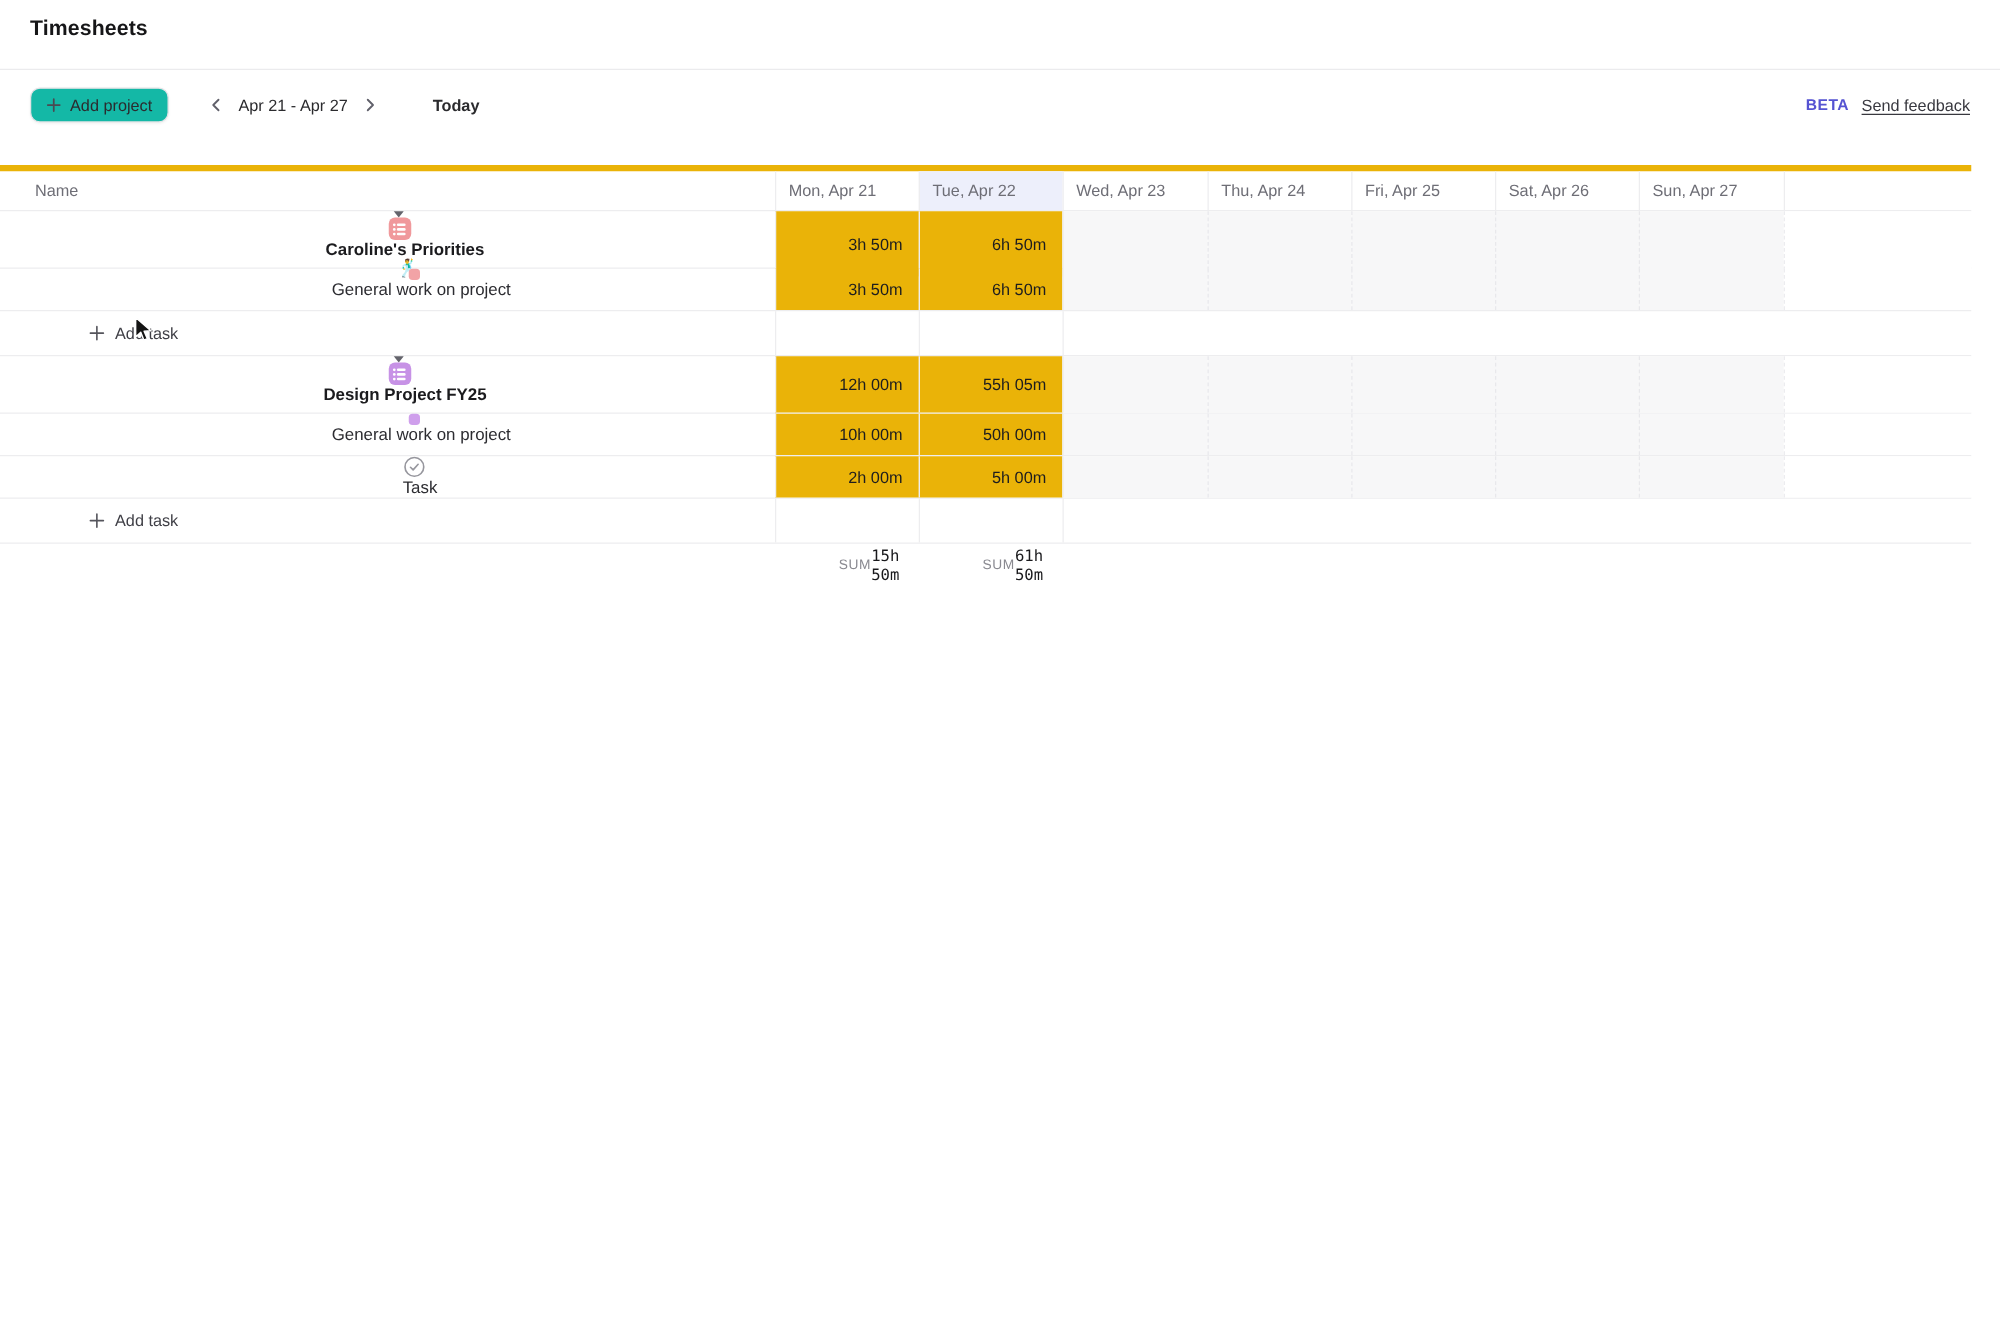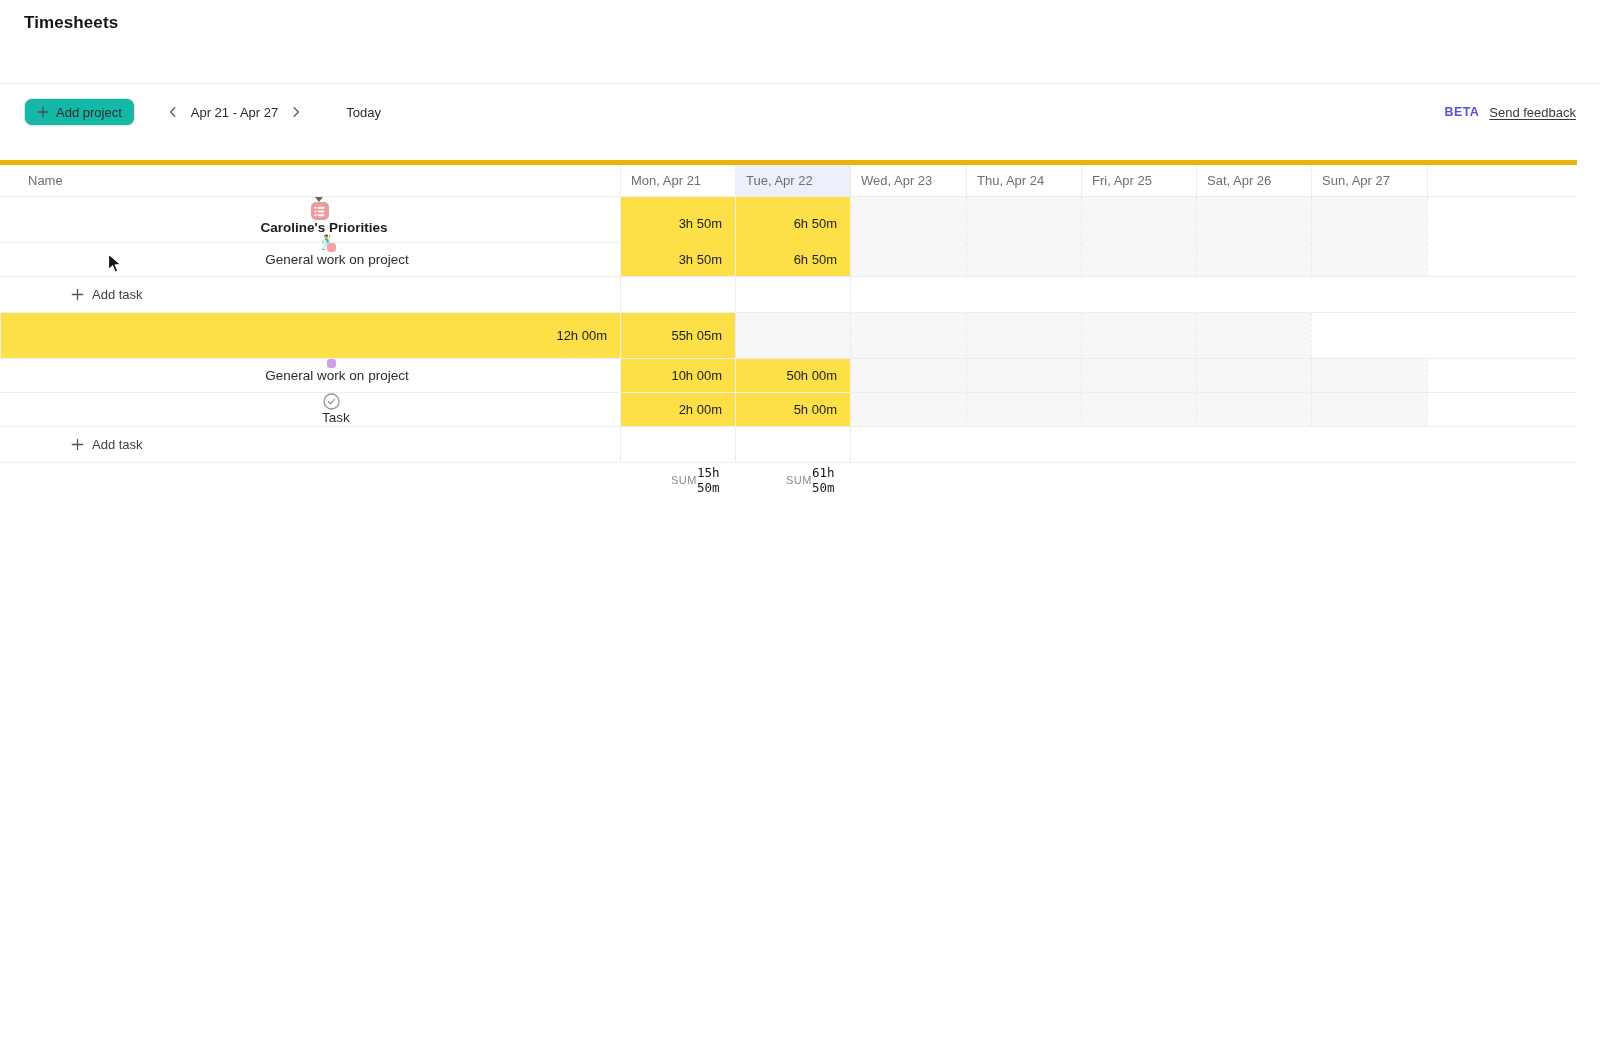--- a/index.html
+++ b/index.html
@@ -4,51 +4,51 @@
 <style>
   * { box-sizing: border-box; }
   html,body { margin:0; padding:0; }
   body {
     width:1600px; height:1055px; background:#ffffff;
     font-family:"Liberation Sans", sans-serif; color:#1d1d1f;
     position:relative; overflow:hidden;
   }
 
   
-  .app-header { height:84px; border-bottom:1px solid #ebebed; padding:13px 24px 0; }
+  .app-header { height:56px; border-bottom:1px solid #ebebed; padding:13px 24px 0; }
   .app-header h1 { margin:0; font-size:17px; font-weight:700; color:#161618; letter-spacing:.1px; }
 
   
   .toolbar { height:56px; display:flex; align-items:center; justify-content:space-between; padding:0 24px; }
   .toolbar-left { display:flex; align-items:center; }
   .btn-add-project {
     display:inline-flex; align-items:center; gap:7px; height:28px; padding:0 12px;
     background:#14b8a6; border:1px solid #e3e3e6; border-radius:8px;
     box-shadow:0 1px 2px rgba(0,0,0,.05); font-size:13px; color:#2b2b2e; cursor:default;
   }
   .date-nav { display:flex; align-items:center; margin-left:26px; }
   .nav-chevron { width:24px; height:24px; display:flex; align-items:center; justify-content:center; border-radius:6px; }
   .date-range { font-size:13px; color:#2b2b2e; margin:0 6px; }
-  .btn-today { margin-left:38px; font-size:13px; color:#2b2b2e; }
+  .btn-today { margin-left:38px; font-size:13px; color:#2b2b2e;font-weight:bold; }
   .toolbar-right { display:flex; align-items:center; gap:10px; }
   .beta-badge { font-size:12.5px; font-weight:700; letter-spacing:.4px; color:#5553d2; }
   .send-feedback { font-size:13px; color:#38383f; text-decoration:underline; text-underline-offset:2px; }
 
   
   .sheet { width:1577px; }
   .grid-row { display:grid; grid-template-columns:620px 115px 115px 116px 115px 115px 115px 116px 150px; border-bottom:1px solid #ededef; }
   .header-row { border-top:5px solid #eab308; height:37px;margin-top:20px; }
   .header-row .hcell { display:flex; align-items:center; padding-left:10px; font-size:13px; color:#6e6e76; border-left:1px solid #ededef; }
   .header-row .hcell.first { border-left:none; padding-left:28px; }
   .header-row .hcell.hl { background:#edeffb; }
 
   .project-row { height:46px; }
   .task-row { height:34px; }
   .add-row { height:36px; }
-  .vcell { display:flex; align-items:center; justify-content:flex-end; padding-right:13px; font-size:13px; color:#1d1d1f; border-left:1px solid #ededef; background:#fde047; }
+  .vcell { display:flex; align-items:center; justify-content:flex-end; padding-right:13px; font-size:13px; color:#1d1d1f; border-left:1px solid #ededef; background:#eab308; }
   .gcell { background:#f7f7f8; border-left:1px dashed #e8e8eb; }
   .gcell.gfirst { border-left:1px solid #ededef; }
   .tcell { background:#fff; border-left:1px dashed #ececef; }
   .acell { border-left:1px solid #ededef; }
   .nocell { border-left:none; }
 
   .name-cell { display:flex; align-items:center;flex-direction:column; }
   .project-name-cell { padding-left:28px; }
   .caret { width:0; height:0; border-left:4.5px solid transparent; border-right:4.5px solid transparent; border-top:5.5px solid #63636b; margin-right:11px; }
   .proj-icon { width:18px; height:18px; border-radius:5px; display:flex; align-items:center; justify-content:center; margin-right:9px; flex:0 0 auto; }
@@ -177,20 +177,34 @@
     <div class="acell"></div>
     <div class="acell"></div>
     <div class="nocell"></div>
     <div class="nocell"></div>
     <div class="nocell"></div>
     <div class="nocell"></div>
     <div class="nocell"></div>
   </div>
 
   <div class="grid-row project-row">
+    <div class="name-cell project-name-cell">
+      <span class="caret"></span>
+      <span class="proj-icon" style="background-color: rgb(199, 146, 230);">
+        <svg width="11" height="11" viewBox="0 0 11 11" fill="#ffffff">
+            <circle cx="1.4" cy="1.8" r="1.1"></circle>
+            <rect x="3.5" y="0.75" width="7" height="2.1" rx="1.05"></rect>
+            <circle cx="1.4" cy="5.5" r="1.1"></circle>
+            <rect x="3.5" y="4.45" width="7" height="2.1" rx="1.05"></rect>
+            <circle cx="1.4" cy="9.2" r="1.1"></circle>
+            <rect x="3.5" y="8.15" width="7" height="2.1" rx="1.05"></rect>
+          </svg>
+      </span>
+      <span class="proj-title">Design Project FY25</span>
+    </div>
     <div class="vcell">12h 00m</div>
     <div class="vcell">55h 05m</div>
     <div class="gcell gfirst"></div>
     <div class="gcell"></div>
     <div class="gcell"></div>
     <div class="gcell"></div>
     <div class="gcell"></div>
     <div class="tcell"></div>
   </div>
 

